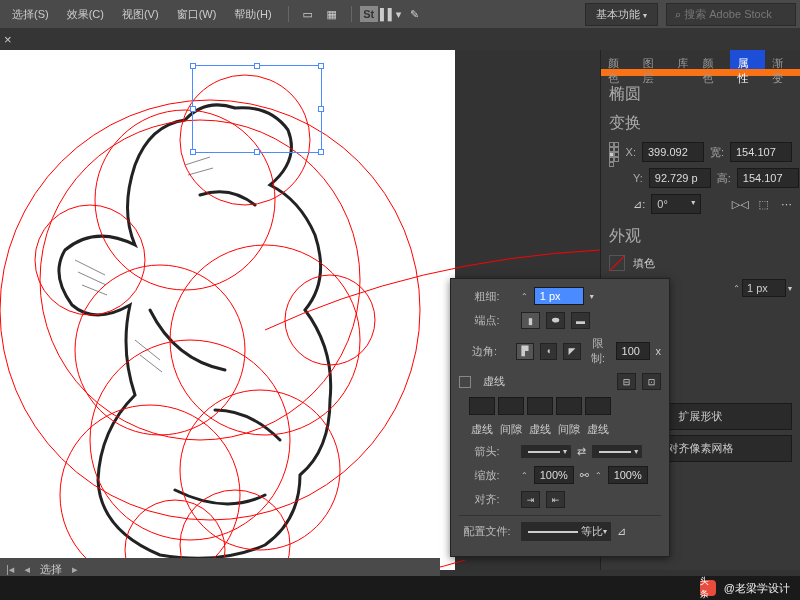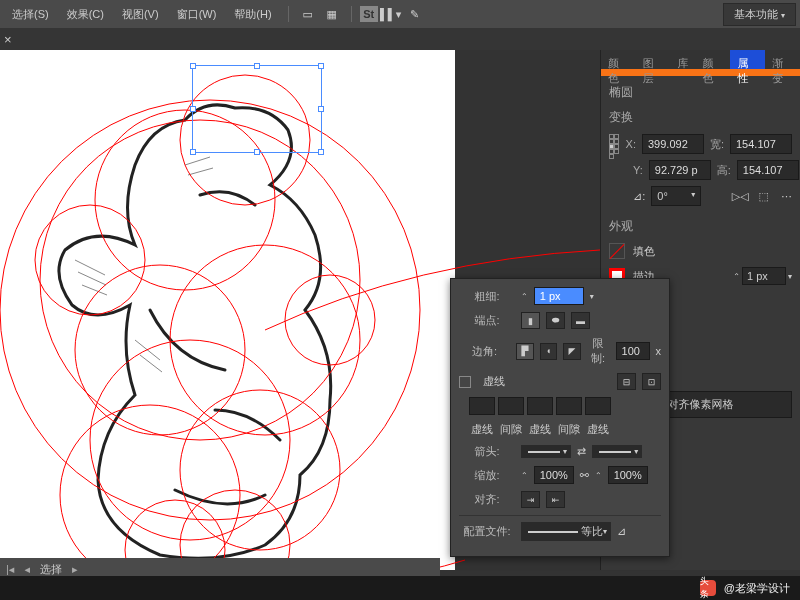--- a/index.html
+++ b/index.html
@@ -23,21 +23,21 @@
 .selection-box .bl{bottom:-3px;left:-3px}.selection-box .br{bottom:-3px;right:-3px}
 .selection-box .tc{top:-3px;left:50%;margin-left:-3px}.selection-box .bc{bottom:-3px;left:50%;margin-left:-3px}
 .selection-box .ml{top:50%;left:-3px;margin-top:-3px}.selection-box .mr{top:50%;right:-3px;margin-top:-3px}
 .stroke-lines{position:absolute;top:0;right:0;width:335px;height:550px;pointer-events:none}
 .panel-right{width:200px;background:#383838;border-left:1px solid #222}
 .panel-tabs{display:flex;height:26px;background:#333;border-bottom:7px solid #f97316;font-size:10px}
 .panel-tabs .tab{padding:6px 7px;cursor:pointer;color:#999}
 .panel-tabs .tab.active{background:#1d4ed8;color:#fff}
 .panel-body{padding:8px}
 .panel-section{margin-bottom:12px}
-.panel-title{color:#aaa;margin-bottom:8px;font-size:12px}
+.panel-title{color:#aaa;margin-bottom:8px;font-size:16px}
 .transform-row{display:flex;align-items:center;gap:6px;margin-bottom:6px}
 .transform-row .lbl{width:14px;color:#aaa}
 .transform-row .field{background:#2a2a2a;border:1px solid #1a1a1a;padding:3px 5px;width:62px;color:#ddd}
 .angle-row{display:flex;align-items:center;gap:6px}
 .angle-row .dropdown{background:#2a2a2a;border:1px solid #1a1a1a;padding:3px 5px;width:50px;display:flex;justify-content:space-between}
 .swatch{width:16px;height:16px;border:1px solid #555;display:inline-block;margin-right:8px;position:relative}
 .swatch.none::after{content:"";position:absolute;width:20px;height:1px;background:red;transform:rotate(-45deg);top:7px;left:-3px}
 .swatch.stroke{background:#fff;border:3px solid red;box-sizing:border-box}
 .appearance-row{display:flex;align-items:center;margin-bottom:8px}
 .stroke-field{background:#2a2a2a;border:1px solid #1a1a1a;padding:2px 4px;width:44px;display:inline-flex;align-items:center}
@@ -75,20 +75,21 @@
   <span class="menu-item">帮助(H)</span>
   <span class="sep"></span>
   <span class="iconbtn">▭</span>
   <span class="iconbtn">▦</span>
   <span class="sep"></span>
   <span class="iconbtn" style="background:#888;color:#333;font-weight:bold;width:18px;height:16px">St</span>
   <span class="iconbtn">▌▌▾</span>
   <span class="iconbtn">✎</span>
   <div class="right">
     <div class="workspace"><span>基本功能</span> <span style="font-size:8px">▾</span></div>
+    <div class="search">⌕ <span style="color:#777">搜索 Adobe Stock</span></div>
   </div>
 </div>
 
 <div class="tabbar">
   <span class="close">×</span>
 </div>
 
 <div class="main">
   <div class="canvas-area">
     <div class="artboard">
@@ -199,20 +200,21 @@
           <span style="font-size:8px;margin-right:2px">⌃</span>
           <span class="stroke-field">1 px</span>
           <span style="font-size:8px;margin-left:2px">▾</span>
         </div>
         <div class="opacity-row">
           <span class="stroke-field" style="width:50px">100%</span>
           <span style="font-size:8px">›</span>
         </div>
       </div>
       <div class="panel-section" style="margin-top:80px">
+        <div class="btn-full">扩展形状</div>
         <div class="btn-full">对齐像素网格</div>
         <div class="btn-full" style="border:none;background:none;text-align:left;padding:5px 0">重新着色</div>
       </div>
     </div>
   </div>
 </div>
 
 <div class="floating-panel">
   <div class="fp-row">
     <span class="lbl">粗细:</span>

